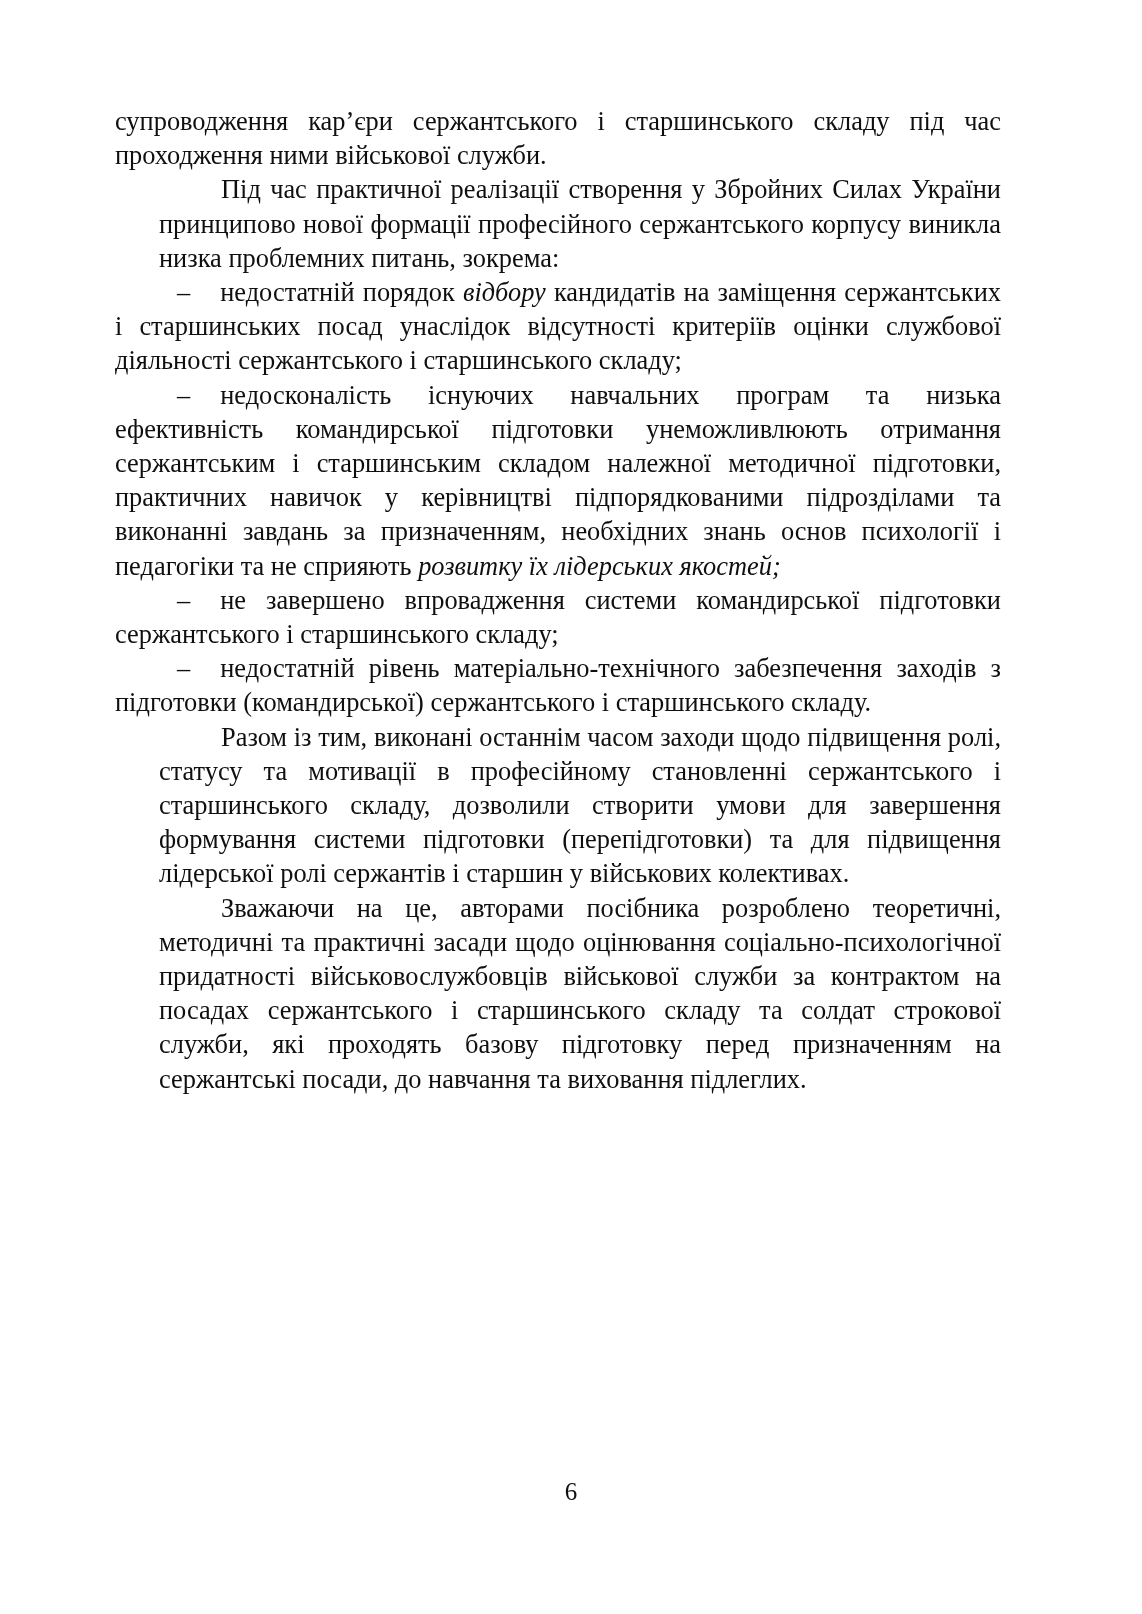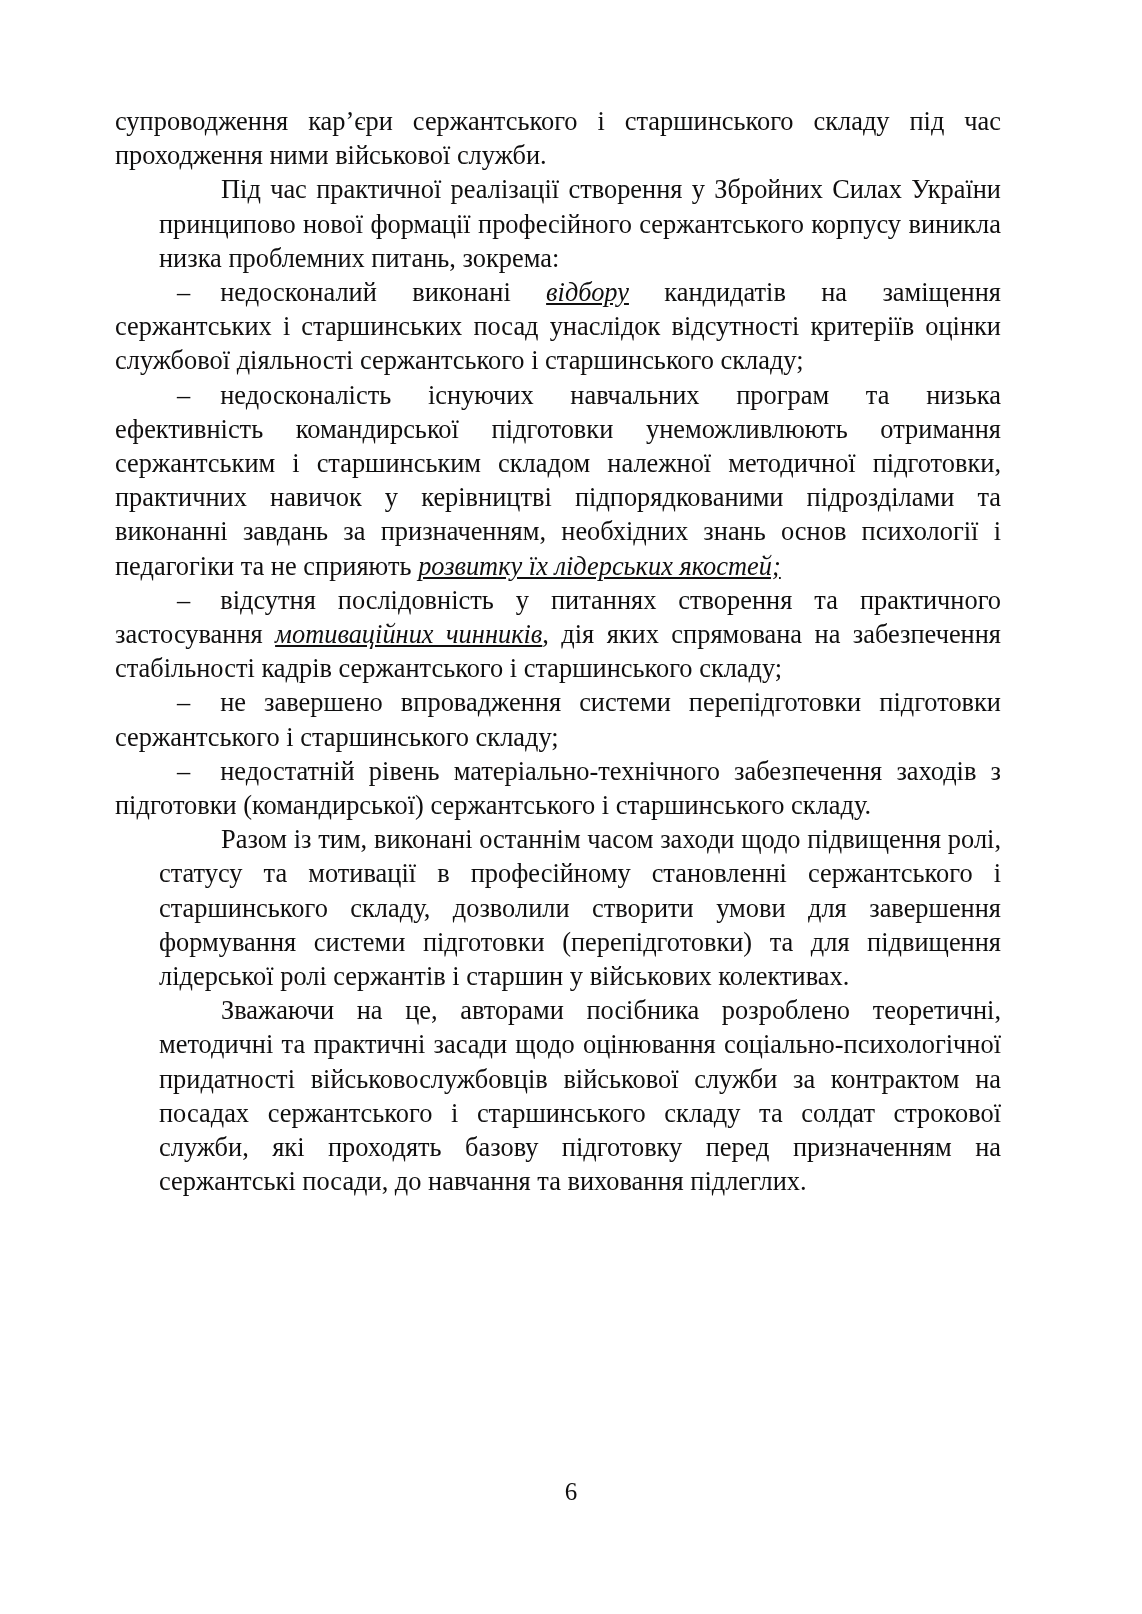--- a/index.html
+++ b/index.html
@@ -47,21 +47,20 @@
   }
   .dash {
     white-space: nowrap;
   }
   .dash-gap {
     display: inline-block;
     width: 30px;
   }
   em.it {
     font-style: italic;
-    text-decoration: underline;
   }
   .page-number {
     position: absolute;
     left: 0;
     right: 0;
     top: 1477px;
     text-align: center;
     font-size: 25px;
     line-height: 30px;
     font-family: "Liberation Serif", "DejaVu Serif", serif;
@@ -72,28 +71,27 @@
 <body>
 
 <div class="page">
 
   <div class="text-block">
 
     <p class="para">супроводження кар’єри сержантського і старшинського складу під час проходження ними військової служби.</p>
 
     <p class="para indent">Під час практичної реалізації створення у Збройних Силах України принципово нової формації професійного сержантського корпусу виникла низка проблемних питань, зокрема:</p>
 
-    <p class="para bullet"><span class="dash">–</span><span class="dash-gap"></span><span>недосконалий виконані </span><em class="it">відбору</em><span> кандидатів на заміщення сержантських і старшинських посад унаслідок відсутності критеріїв оцінки службової діяльності сержантського і старшинського складу;</span></p>
+    <p class="para bullet"><span class="dash">–</span><span class="dash-gap"></span><span>недостатній порядок </span><em class="it">відбору</em><span> кандидатів на заміщення сержантських і старшинських посад унаслідок відсутності критеріїв оцінки службової діяльності сержантського і старшинського складу;</span></p>
 
     <p class="para bullet"><span class="dash">–</span><span class="dash-gap"></span><span>недосконалість існуючих навчальних програм та низька ефективність командирської підготовки унеможливлюють отримання сержантським і старшинським складом належної методичної підготовки, практичних навичок у керівництві підпорядкованими підрозділами та виконанні завдань за призначенням, необхідних знань основ психології і педагогіки та не сприяють </span><em class="it">розвитку їх лідерських якостей;</em></p>
 
-    <p class="para bullet"><span class="dash">–</span><span class="dash-gap"></span><span>відсутня послідовність у питаннях створення та практичного застосування </span><em class="it">мотиваційних чинників</em><span>, дія яких спрямована на забезпечення стабільності кадрів сержантського і старшинського складу;</span></p>
 
 
-    <p class="para bullet"><span class="dash">–</span><span class="dash-gap"></span><span>не завершено впровадження системи перепідготовки підготовки сержантського і старшинського складу;</span></p>
+    <p class="para bullet"><span class="dash">–</span><span class="dash-gap"></span><span>не завершено впровадження системи командирської підготовки сержантського і старшинського складу;</span></p>
 
     <p class="para bullet"><span class="dash">–</span><span class="dash-gap"></span><span>недостатній рівень матеріально-технічного забезпечення заходів з підготовки (командирської) сержантського і старшинського складу.</span></p>
 
     <p class="para indent">Разом із тим, виконані останнім часом заходи щодо підвищення ролі, статусу та мотивації в професійному становленні сержантського і старшинського складу, дозволили створити умови для завершення формування системи підготовки (перепідготовки) та для підвищення лідерської ролі сержантів і старшин у військових колективах.</p>
 
     <p class="para indent">Зважаючи на це, авторами посібника розроблено теоретичні, методичні та практичні засади щодо оцінювання соціально-психологічної придатності військовослужбовців військової служби за контрактом на посадах сержантського і старшинського складу та солдат строкової служби, які проходять базову підготовку перед призначенням на сержантські посади, до навчання та виховання підлеглих.</p>
 
   </div>
 
   <div class="page-number">6</div>

